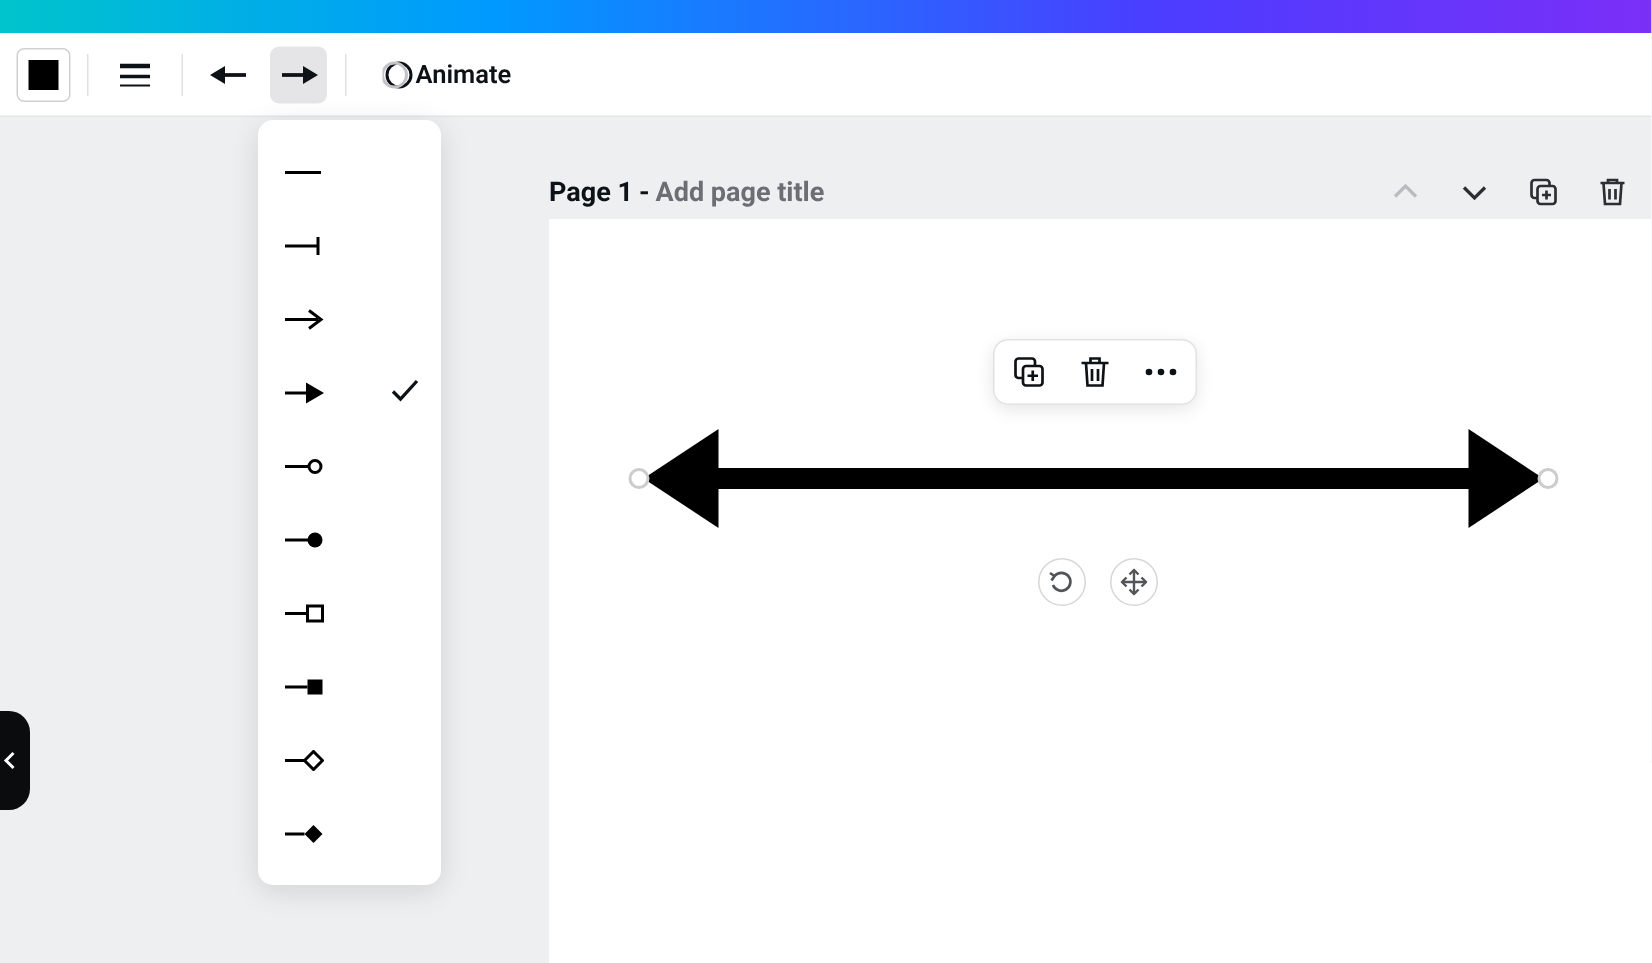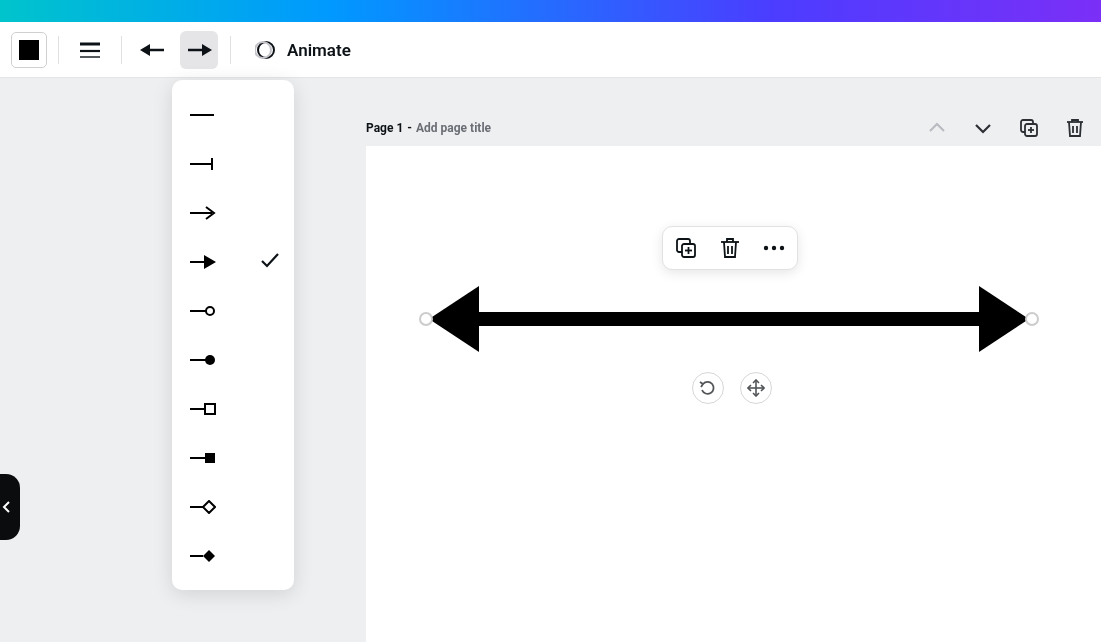--- a/index.html
+++ b/index.html
@@ -46,21 +46,20 @@
     align-items: center;
     justify-content: center;
     cursor: pointer;
   }
   .tb-btn.active {
     background: #e5e5e7;
   }
   .animate-btn {
     display: flex;
     align-items: center;
-    gap: 10px;
     padding: 0 12px;
     height: 38px;
     cursor: pointer;
     font-weight: 600;
     font-size: 17px;
     color: #0d1216;
   }
   .dropdown {
     position: absolute;
     left: 172px;
@@ -94,21 +93,21 @@
     transform: translateY(-50%);
   }
   .page-header {
     position: absolute;
     left: 366px;
     top: 112px;
     right: 0;
     height: 32px;
     display: flex;
     align-items: center;
-    font-size: 12px;
+    font-size: 18px;
   }
   .page-title {
     font-weight: 700;
     color: #0d1216;
   }
   .page-title-sep {
     font-weight: 700;
     color: #0d1216;
     margin: 0 4px;
   }

